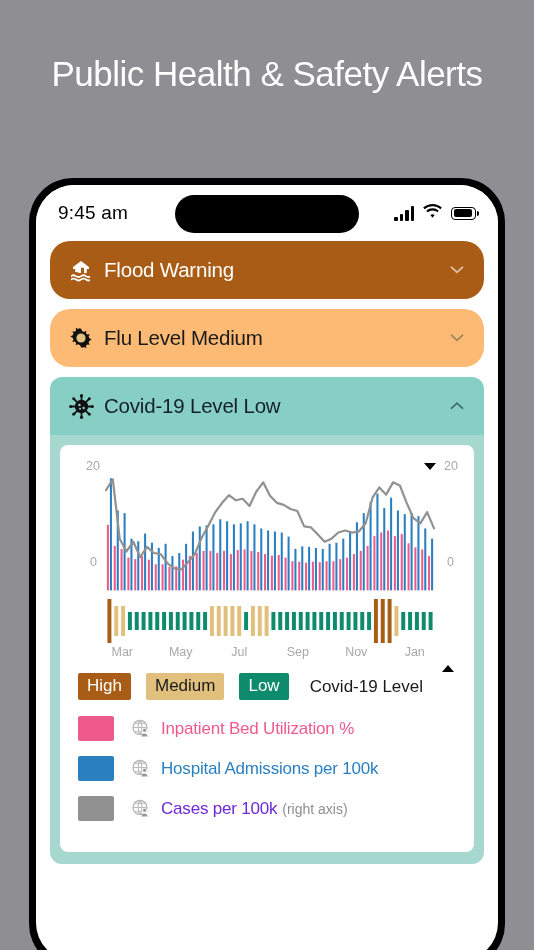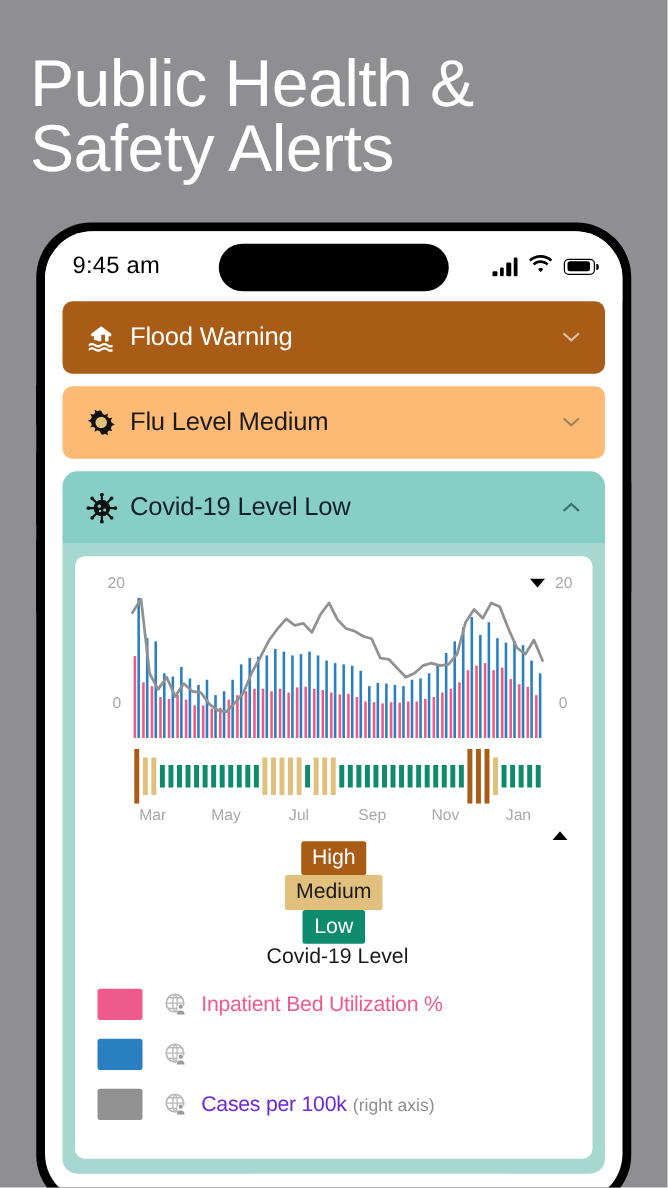--- a/index.html
+++ b/index.html
@@ -6,22 +6,22 @@
   body{
     width:534px;height:950px;
     background:#8e8e93;
     font-family:"Liberation Sans", sans-serif;
     overflow:hidden;
     position:relative;
   }
   
   .page-title{
     position:absolute;left:0;top:42px;width:534px;
-    color:#ffffff;
-    font-size:53px;line-height:52px;font-weight:400;
+    text-align:center;color:#ffffff;
+    font-size:35px;line-height:64px;font-weight:400;
     letter-spacing:-0.5px;
     padding:0 24px;box-sizing:border-box;
   }
   
   .phone{
     position:absolute;left:29px;top:178px;
     width:476px;height:790px;
     background:#000;
     border-radius:44px;
     box-sizing:border-box;
@@ -58,21 +58,21 @@
   .sig i:nth-child(2){height:7px;}
   .sig i:nth-child(3){height:11px;}
   .sig i:nth-child(4){height:15px;}
   .batt{width:25px;height:13px;border:1.8px solid #000;border-radius:4px;position:relative;box-sizing:border-box;}
   .batt::after{content:"";position:absolute;right:-4px;top:3.5px;width:2px;height:5px;background:#000;border-radius:0 2px 2px 0;}
   .batt i{position:absolute;left:1.5px;top:1.5px;bottom:1.5px;width:18px;background:#000;border-radius:2px;}
 
   
   .content{padding:0 14px 0 14px;}
   .alert{
-    border-radius:8px;margin-bottom:10px;
+    border-radius:20px;margin-bottom:10px;
     display:flex;align-items:center;
     padding:0 18px;height:58px;
     box-sizing:border-box;position:relative;
   }
   .alert .ic{width:26px;height:26px;flex:0 0 26px;display:flex;align-items:center;justify-content:center;margin-right:10px;}
   .alert .atitle{font-size:20.5px;letter-spacing:-0.2px;}
   .chev{margin-left:auto;width:18px;height:18px;}
   .alert-flood{background:#a85c15;color:#fff;}
   .alert-flu{background:#fdba74;color:#1a1a1a;}
   .alert-covid{background:#87cfc4;color:#14202a;
@@ -101,21 +101,21 @@
   .plot{position:absolute;left:34px;right:28px;top:8px;height:128px;}
   svg.series{position:absolute;left:0;top:0;width:100%;height:100%;overflow:visible;}
   .band-strip{position:absolute;left:34px;right:28px;top:140px;height:44px;}
   .months{position:absolute;left:34px;right:44px;top:186px;height:18px;}
   .months span{position:absolute;font-size:12.5px;color:#a8a8a8;transform:translateX(-50%);}
   .tri-up{position:absolute;right:8px;top:206px;width:0;height:0;
     border-left:6px solid transparent;border-right:6px solid transparent;border-bottom:7px solid #000;}
 
   
   .legend{padding:14px 6px 0 6px;}
-  .lv-row{display:flex;align-items:center;gap:0;margin-bottom:16px;flex-direction:column;}
+  .lv-row{display:flex;align-items:center;gap:15px;margin-bottom:16px;}
   .lv-chip{
     padding:3px 9px 4px 9px;font-size:17px;border-radius:2px;line-height:1.2;
   }
   .lv-cap{font-size:17px;color:#1a1a1a;margin-left:6px;}
   .ser-row{display:flex;align-items:center;margin-bottom:15px;}
   .swatch{width:36px;height:25px;border-radius:2px;flex:0 0 36px;}
   .globe{width:22px;height:22px;margin:0 9px 0 16px;flex:0 0 22px;}
   .ser-lbl{font-size:17px;letter-spacing:-0.2px;}
   .ser-sub{font-size:14px;color:#8e8e8e;}
 </style>
@@ -420,20 +420,21 @@
               <span class="swatch" style="background:#2a7fc1"></span>
               <span class="globe">
                 <svg width="22" height="22" viewBox="0 0 22 22">
                   <circle cx="10" cy="9.5" r="7" fill="none" stroke="#b9b9b9" stroke-width="1.4"></circle>
                   <path d="M3 9.5h14M10 2.5c2.4 2.4 2.4 11.6 0 14M10 2.5c-2.4 2.4-2.4 11.6 0 14M4.4 5.2h11.2M4.4 13.8h11.2" stroke="#b9b9b9" stroke-width="1.1" fill="none"></path>
                   <circle cx="14.6" cy="13.2" r="2.7" fill="#fff"></circle>
                   <circle cx="14.6" cy="12.3" r="1.7" fill="#9a9a9a"></circle>
                   <path d="M11.5 18.6c0-1.9 1.4-3.2 3.1-3.2s3.1 1.3 3.1 3.2z" fill="#9a9a9a"></path>
                 </svg>
               </span>
+              <span class="ser-lbl" style="color:#2a7fc1">Hospital Admissions per 100k</span>
             </div>
 
             <div class="ser-row">
               <span class="swatch" style="background:#919191"></span>
               <span class="globe">
                 <svg width="22" height="22" viewBox="0 0 22 22">
                   <circle cx="10" cy="9.5" r="7" fill="none" stroke="#b9b9b9" stroke-width="1.4"></circle>
                   <path d="M3 9.5h14M10 2.5c2.4 2.4 2.4 11.6 0 14M10 2.5c-2.4 2.4-2.4 11.6 0 14M4.4 5.2h11.2M4.4 13.8h11.2" stroke="#b9b9b9" stroke-width="1.1" fill="none"></path>
                   <circle cx="14.6" cy="13.2" r="2.7" fill="#fff"></circle>
                   <circle cx="14.6" cy="12.3" r="1.7" fill="#9a9a9a"></circle>

